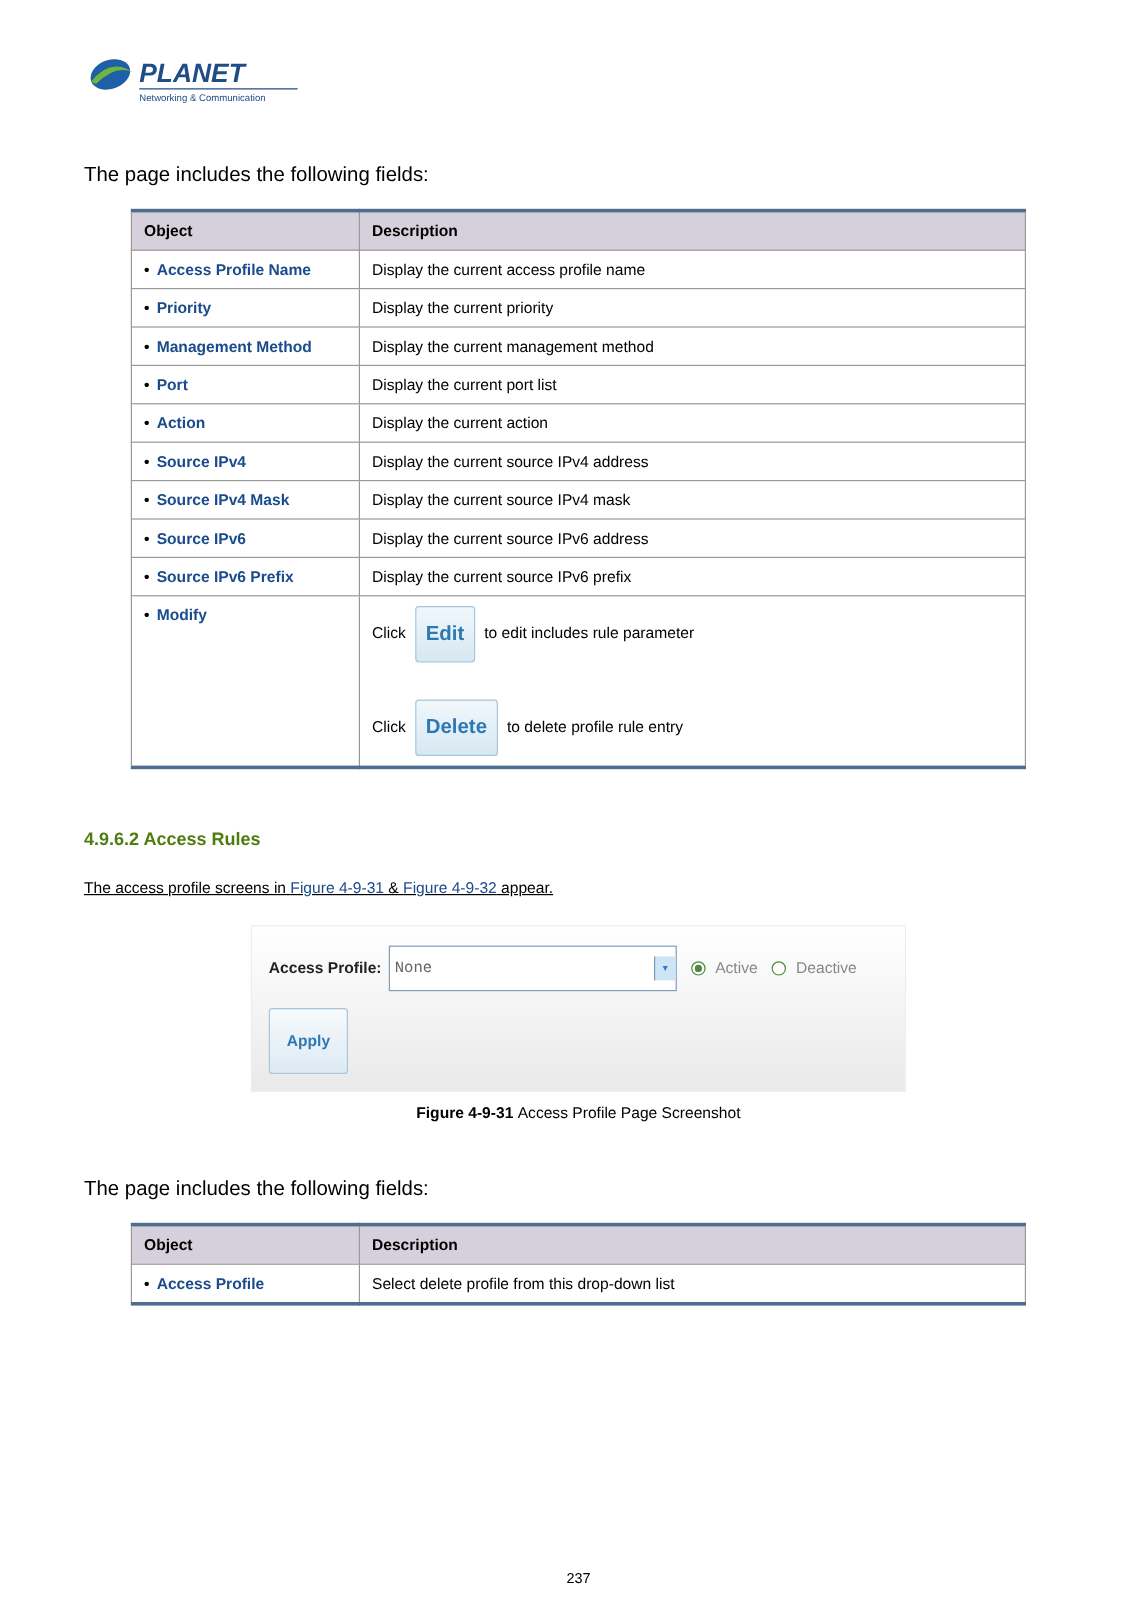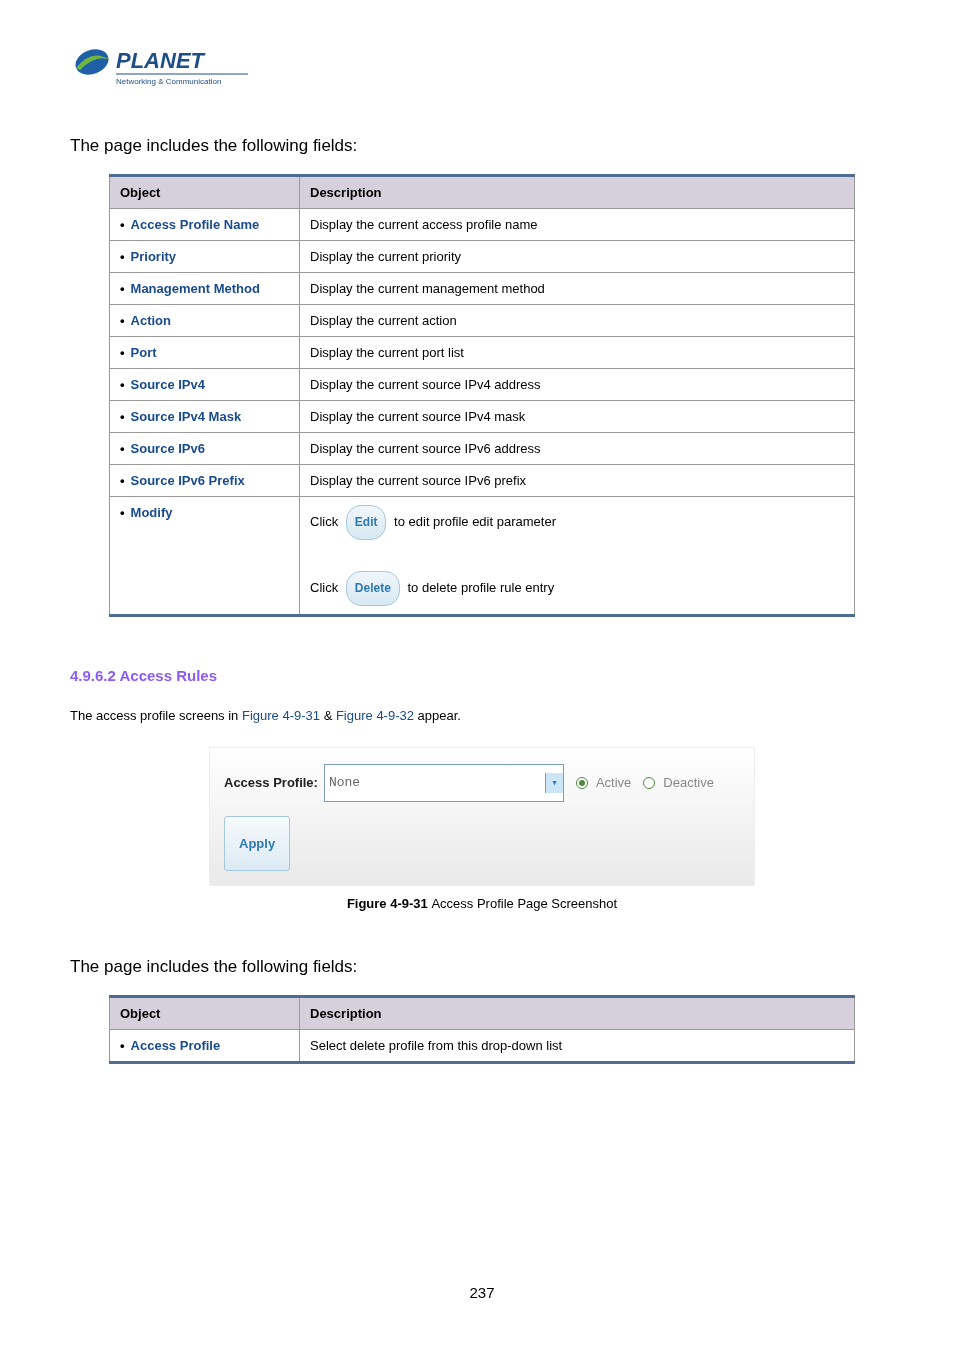--- a/index.html
+++ b/index.html
@@ -51,36 +51,37 @@
   table.fields tbody td:first-child .bullet {
     color: #000;
     margin-right: 6px;
   }
   .btn-ui {
     display: inline-block;
     border: 1px solid #a7c7dc;
     background: linear-gradient(#f0f7fb, #d6e8f2);
     color: #2e79b3;
     font-weight: bold;
-    font-size: 12px;
+    font-size: 17px;
     padding: 2px 8px;
-    border-radius: 15px;
+    border-radius: 3px;
     margin: 0 4px;
     vertical-align: middle;
   }
   .modify-cell { line-height: 2.4; padding-top: 12px; padding-bottom: 12px;}
   .section-heading {
     font-size: 15px;
     font-weight: bold;
     margin: 38px 0 24px 0;
-    color: #8b5cf6;
+    color: #4d7c0f;
   }
   .body-text {
     font-size: 13px;
     margin-bottom: 24px;
+    text-decoration: underline;
   }
   .link { color: #1a4b8c; }
   .screenshot-box {
     width: 546px;
     margin: 0 auto;
     background: linear-gradient(#ffffff, #e9e9e9);
     border: 1px solid #ededed;
     padding: 16px 14px 14px 14px;
   }
   .sb-row1 {
@@ -141,21 +142,21 @@
     border-radius: 3px;
   }
   .figure-caption {
     text-align: center;
     font-size: 13px;
     margin: 10px 0 46px 0;
   }
   .figure-caption b { font-weight: bold; }
   .page-number {
     text-align: center;
-    font-size: 15px;
+    font-size: 12px;
     margin-top: 220px;
   }
 </style>
 </head>
 <body>
 
 <div class="logo">
   <svg viewBox="0 0 180 56" width="180" height="56">
     <ellipse cx="22" cy="22" rx="17" ry="12" fill="#1f5fa8" transform="rotate(-20 22 22)"></ellipse>
     <path d="M6 28 Q22 8 40 20 Q26 14 10 30 Z" fill="#6fb63f"></path>
@@ -181,26 +182,26 @@
       </tr>
     <tr>
         <td><span class="bullet">•</span><span>Priority</span></td>
         <td>Display the current priority</td>
       </tr>
     <tr>
         <td><span class="bullet">•</span><span>Management Method</span></td>
         <td>Display the current management method</td>
       </tr>
     <tr>
+        <td><span class="bullet">•</span><span>Port</span></td>
+        <td>Display the current port list</td>
+      </tr>
+    <tr>
         <td><span class="bullet">•</span><span>Action</span></td>
         <td>Display the current action</td>
-      </tr>
-    <tr>
-        <td><span class="bullet">•</span><span>Port</span></td>
-        <td>Display the current port list</td>
       </tr>
     <tr>
         <td><span class="bullet">•</span><span>Source IPv4</span></td>
         <td>Display the current source IPv4 address</td>
       </tr>
     <tr>
         <td><span class="bullet">•</span><span>Source IPv4 Mask</span></td>
         <td>Display the current source IPv4 mask</td>
       </tr>
     <tr>
@@ -209,21 +210,21 @@
       </tr>
     <tr>
         <td><span class="bullet">•</span><span>Source IPv6 Prefix</span></td>
         <td>Display the current source IPv6 prefix</td>
       </tr>
     <tr>
       <td><span class="bullet">•</span><span>Modify</span></td>
       <td class="modify-cell">
         <span>Click</span>
         <span class="btn-ui">Edit</span>
-        <span>to edit profile edit parameter</span>
+        <span>to edit includes rule parameter</span>
         <br><br>
         <span>Click</span>
         <span class="btn-ui">Delete</span>
         <span>to delete profile rule entry</span>
       </td>
     </tr>
   </tbody>
 </table>
 
 <h3 class="section-heading">4.9.6.2 Access Rules</h3>

